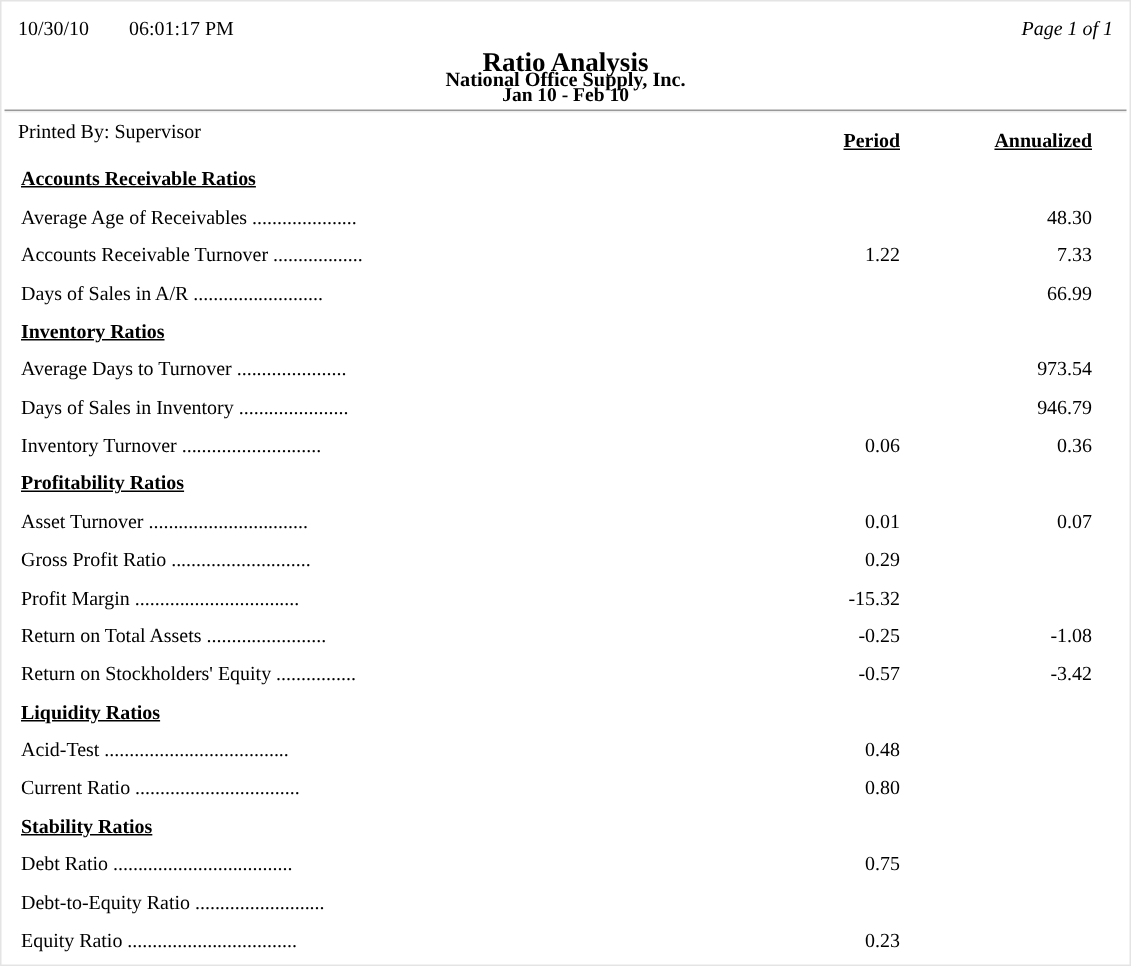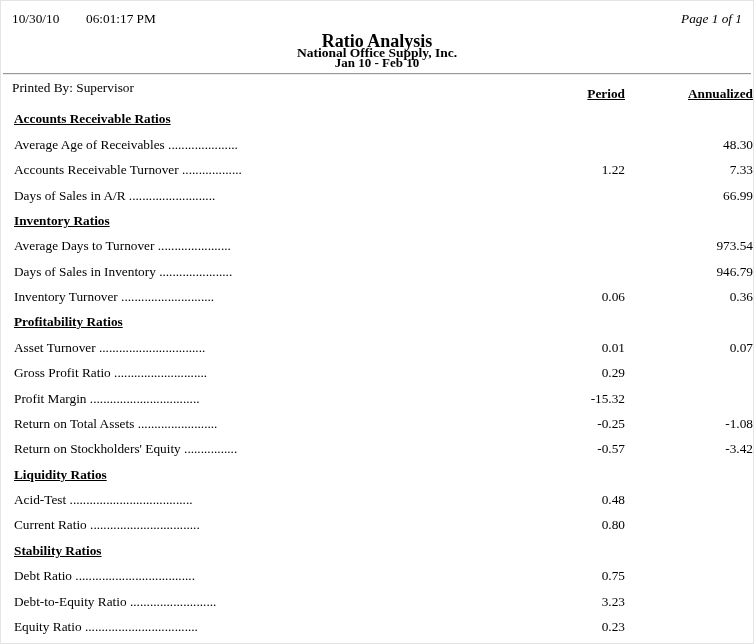--- a/index.html
+++ b/index.html
@@ -28,20 +28,21 @@
   .hdr-title   { position: absolute; left: 0; right: 0; top: 30px; text-align: center; font-weight: bold; font-size: 18px; }
   .hdr-range   { position: absolute; left: 0; right: 0; top: 54px; text-align: center; font-weight: bold; font-size: 13px; }
   .hdr-rule    { position: absolute; left: 2px; right: 2px; top: 72px; height: 0;
                  border-top: 1px solid #999999; border-bottom: 1px solid #ededed; }
   
   .table { position: absolute; top: 80px; left: 0; right: 0; }
   .row {
     display: flex;
     height: 25.38px;
     line-height: 25.38px;
+    padding-right: 25px;
     white-space: nowrap;
     overflow: hidden;
   }
   .c-label  { flex: 1 1 auto; padding-left: 13px; overflow: hidden; }
   .c-period { flex: 0 0 140px; text-align: right; }
   .c-ann    { flex: 0 0 128px; text-align: right; }
   .colhead  { font-weight: bold; text-decoration: underline; }
   .section-heading { font-weight: bold; text-decoration: underline; }
 </style>
 </head>
@@ -155,21 +156,20 @@
         <div class="c-period"></div>
         <div class="c-ann"></div>
       </div>
       <div class="row">
         <div class="c-label">Debt Ratio ....................................</div>
         <div class="c-period">0.75</div>
         <div class="c-ann"></div>
       </div>
       <div class="row">
         <div class="c-label">Debt-to-Equity Ratio ..........................</div>
-        <div class="c-period">3.23</div>
         <div class="c-ann"></div>
       </div>
       <div class="row">
         <div class="c-label">Equity Ratio ..................................</div>
         <div class="c-period">0.23</div>
         <div class="c-ann"></div>
       </div>
     </div>
 </div>
 

